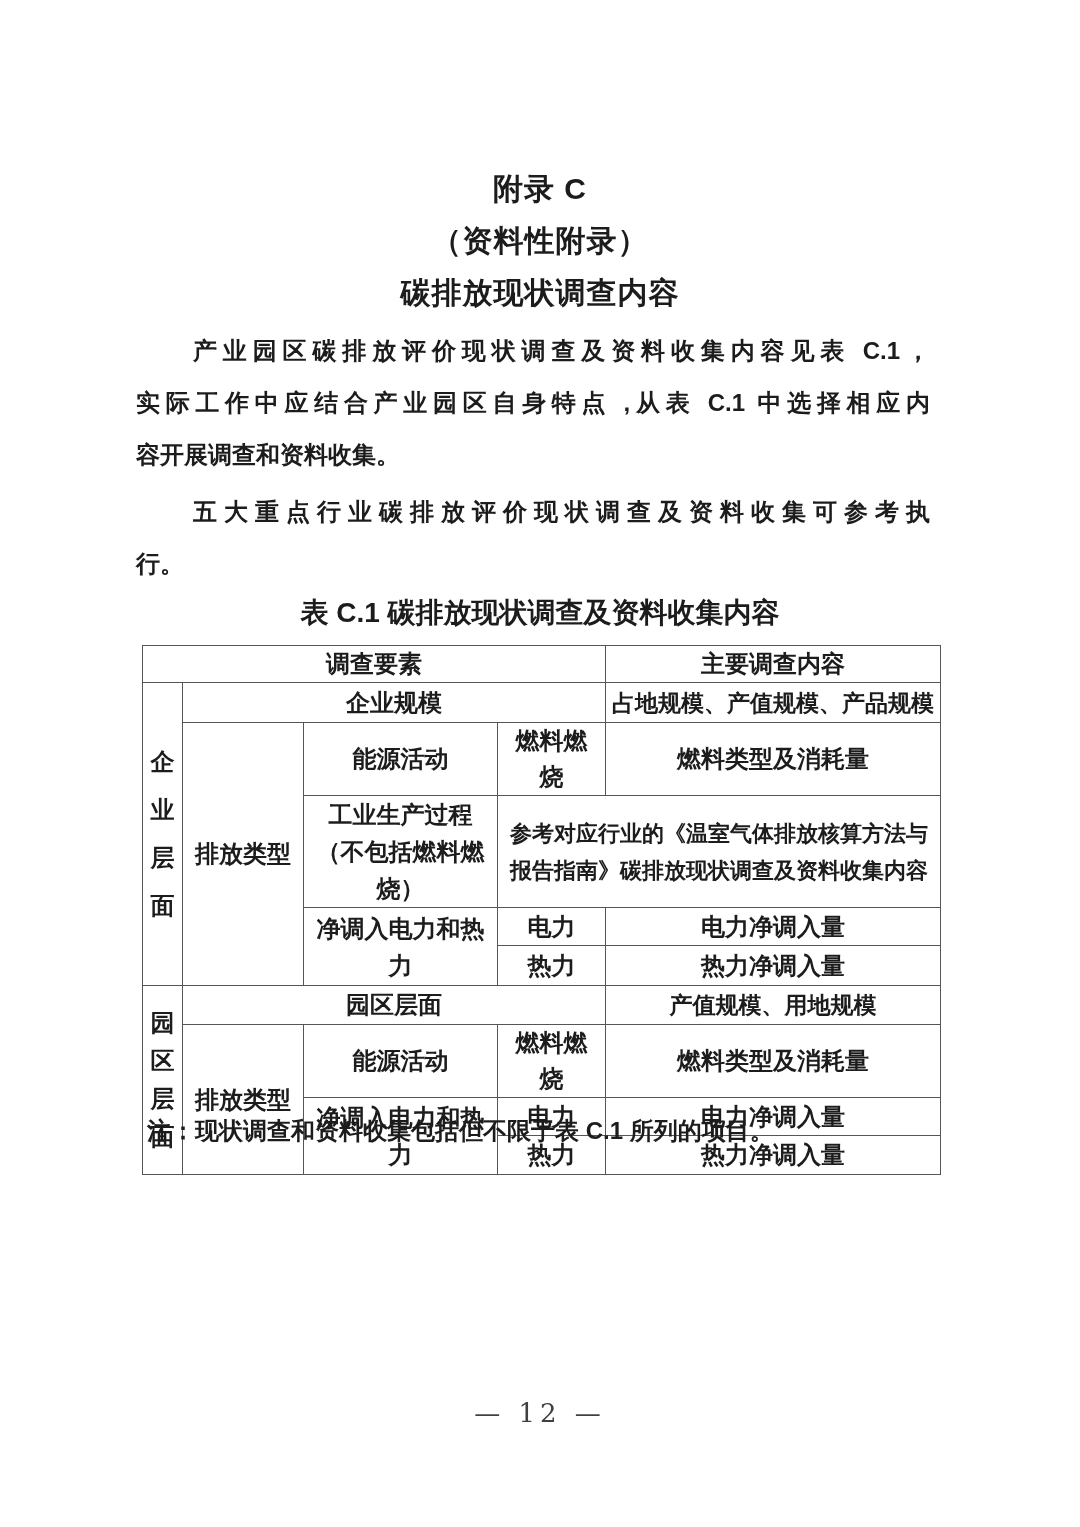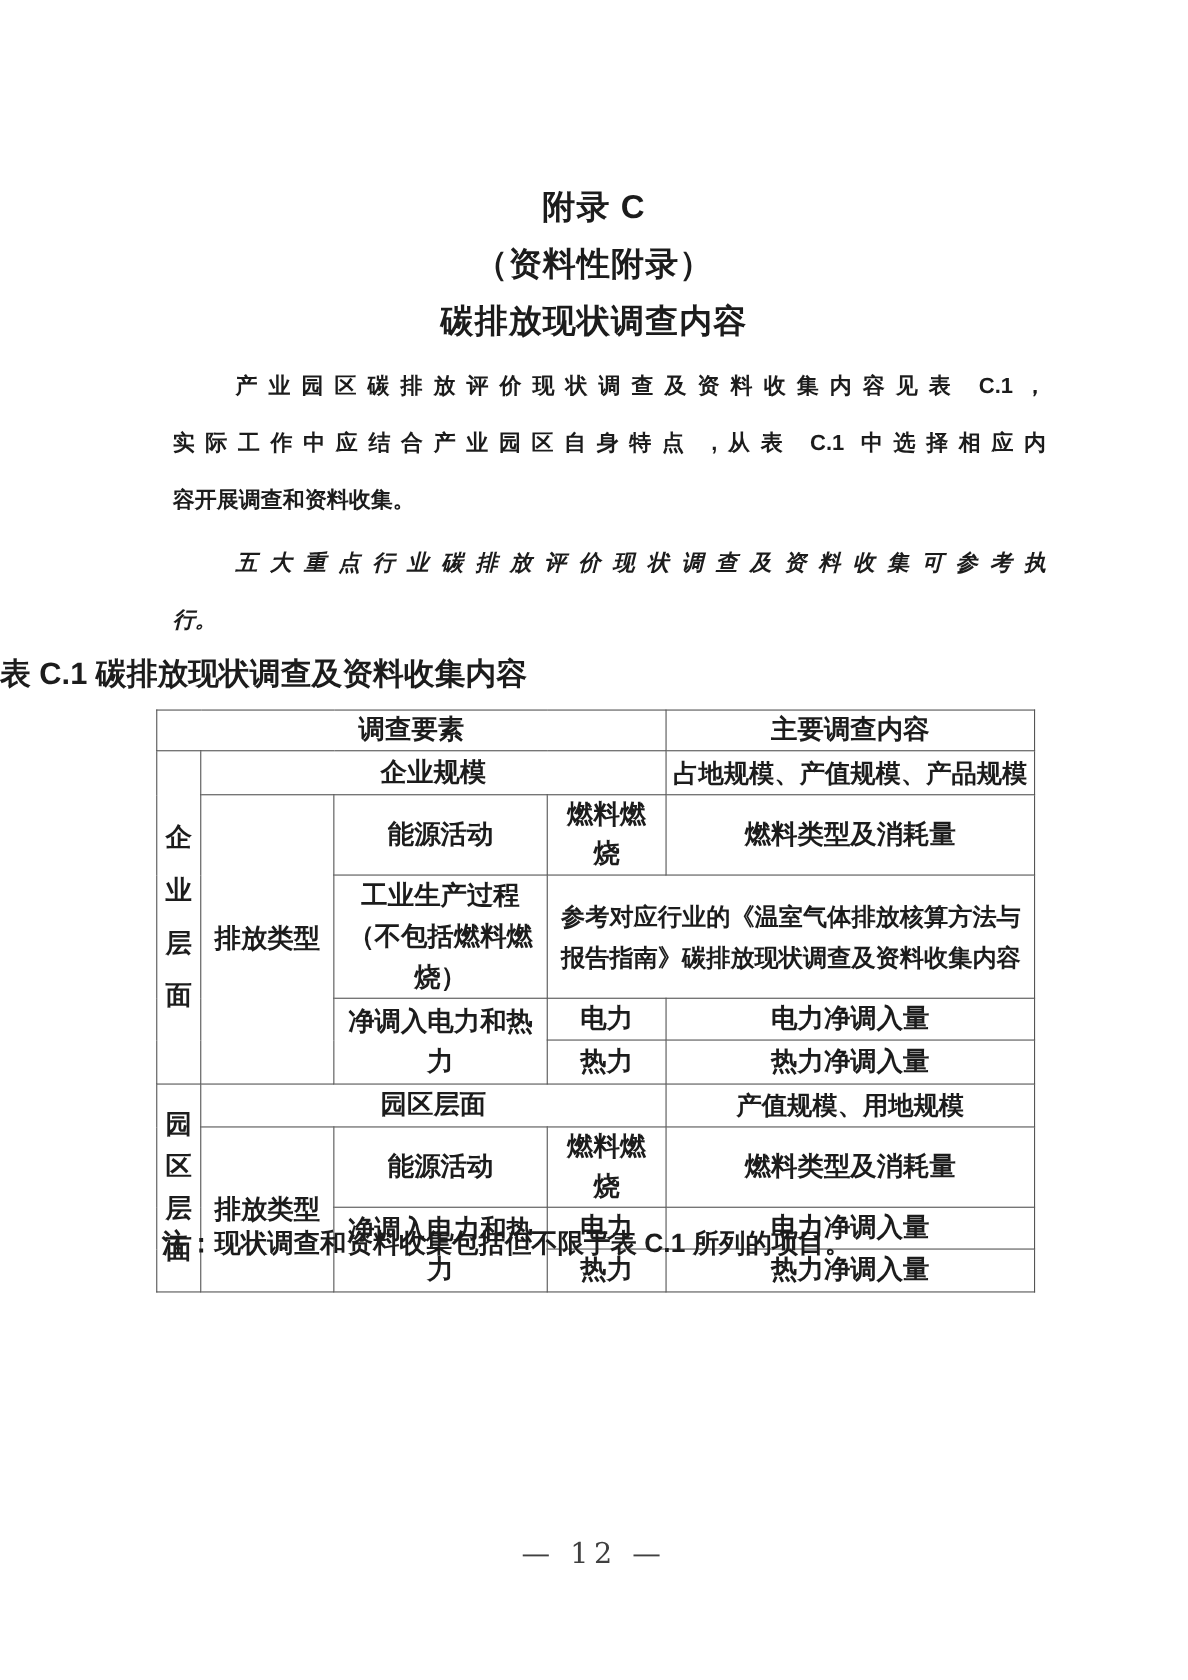--- a/index.html
+++ b/index.html
@@ -24,43 +24,44 @@
     font-size: 30px;
     line-height: 36px;
     font-weight: 700;
     letter-spacing: 1px;
   }
   .t1 { top: 171px; }
   .t2 { top: 223px; }
   .t3 { top: 275px; }
   .para {
     position: absolute;
-    left: 157px;
+    left: 136px;
     width: 794px;
-    font-size: 20px;
+    font-size: 24px;
     font-weight: 700;
   }
   .p1 { top: 325px; }
-  .p2 { top: 486px; font-style: italic; }
+  .p2 { top: 486px; }
   .pline {
     height: 52px;
     line-height: 52px;
     white-space: nowrap;
   }
   .just {
     white-space: normal;
     text-align: justify;
     text-align-last: justify;
   }
   .indent { padding-left: 57px; }
   .caption {
     position: absolute;
     top: 596px;
     left: 0;
     width: 100%;
+    text-align: center;
     font-size: 28px;
     line-height: 34px;
     font-weight: 700;
   }
   table.ctable {
     position: absolute;
     left: 142px;
     top: 645px;
     width: 798px;
     border-collapse: collapse;

